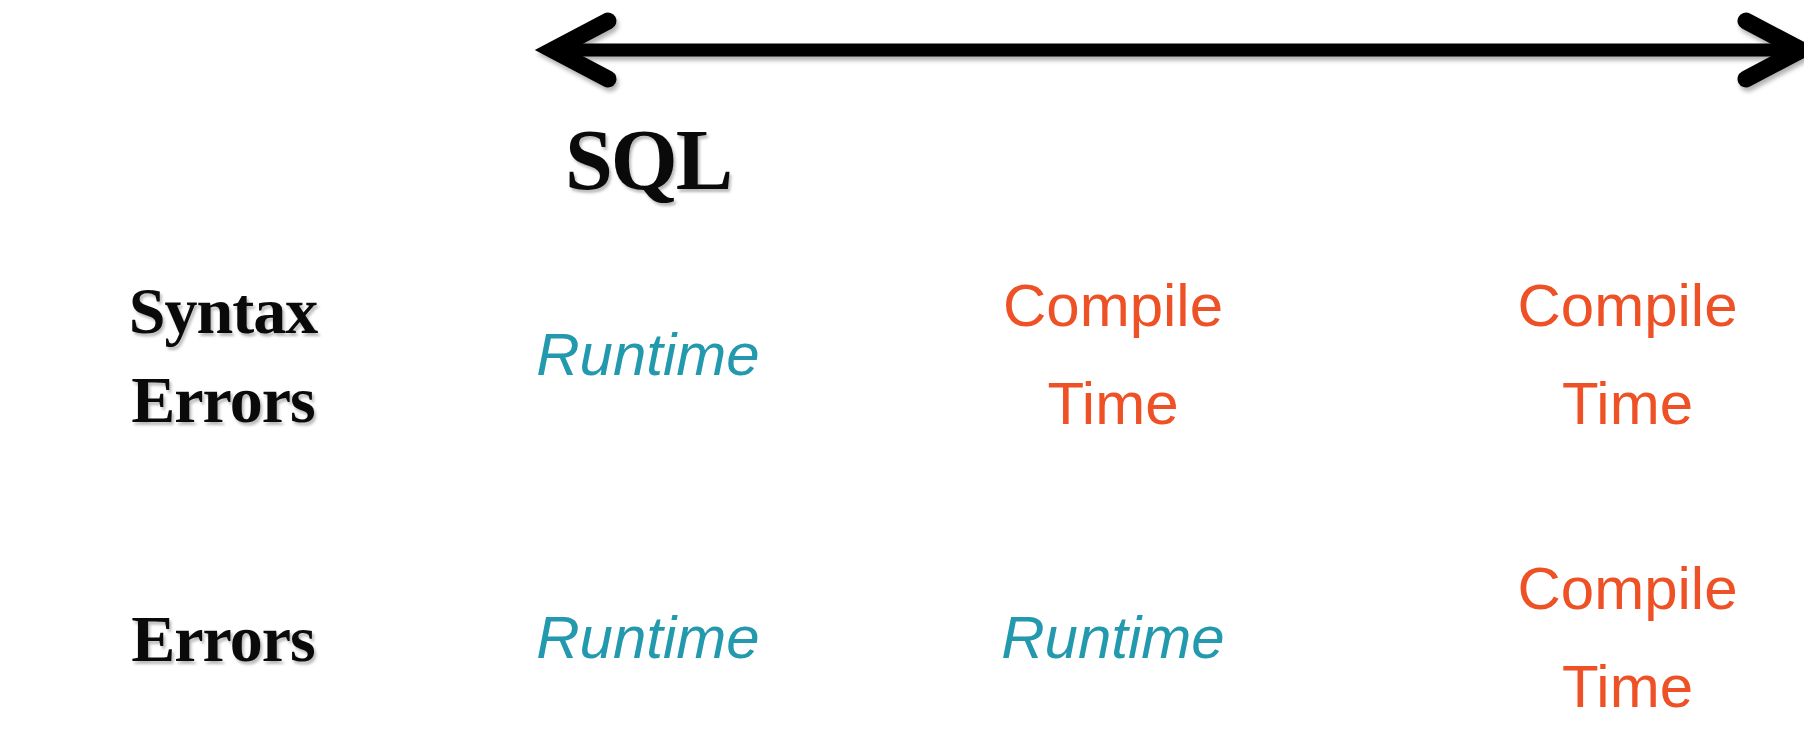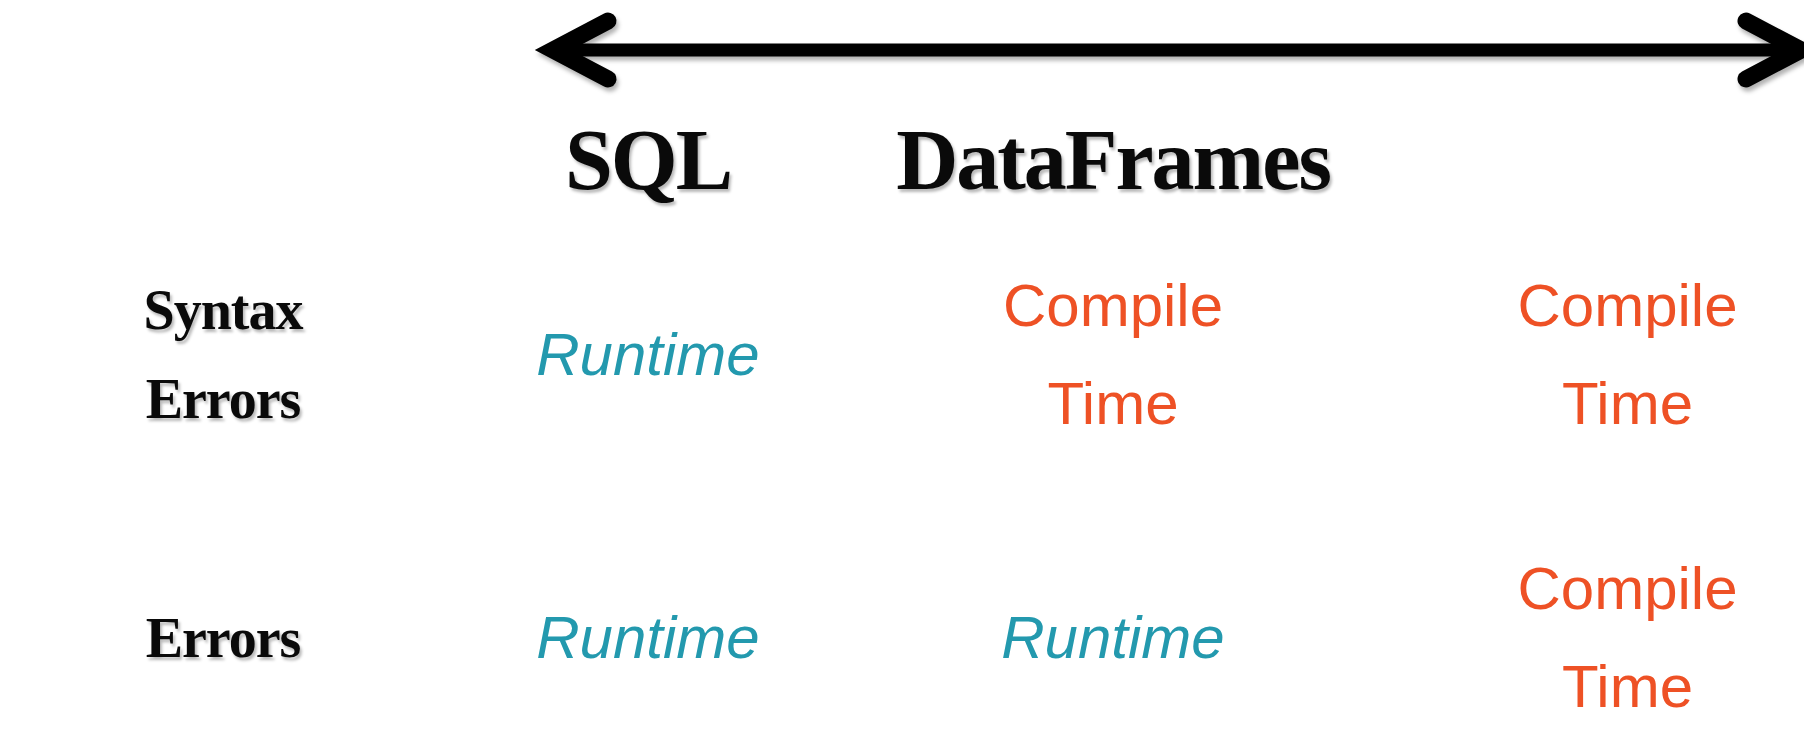--- a/index.html
+++ b/index.html
@@ -57,21 +57,21 @@
     color: var(--heading, #000);
     text-shadow: 2px 3px 3px rgba(0,0,0,0.28);
     display: flex;
     align-items: center;
     justify-content: center;
     white-space: nowrap;
   }
   .rowlabel {
     font-family: "Liberation Serif", "DejaVu Serif", serif;
     font-weight: bold;
-    font-size: 56px;
+    font-size: 66px;
     letter-spacing: -1px;
     color: var(--heading, #000);
     text-shadow: 2px 3px 3px rgba(0,0,0,0.28);
     line-height: 89px;
     display: flex;
     flex-direction: column;
     align-items: center;
     justify-content: center;
     text-align: center;
   }
@@ -99,23 +99,20 @@
     <line class="arrow-shaft" x1="519" y1="50" x2="1759" y2="50"></line>
     <path class="arrow-head" d="M 570 21 L 515 50 L 570 79"></path>
     <path class="arrow-head" d="M 1708 21 L 1763 50 L 1708 79"></path>
   </svg>
 
   <div class="grid">
 
     <div class="colhead" style="grid-row:1;grid-column:2">
       <span>SQL</span>
     </div>
-    <div class="colhead" style="grid-row:1;grid-column:3">
-      <span>DataFrames</span>
-    </div>
 
     <div class="rowlabel" style="grid-row:2;grid-column:1">
       <span>Syntax</span>
       <span>Errors</span>
     </div>
     <div class="cell runtime" style="grid-row:2;grid-column:2">
       <span>Runtime</span>
     </div>
     <div class="cell compile-time" style="grid-row:2;grid-column:3">
       <span>Compile</span>

